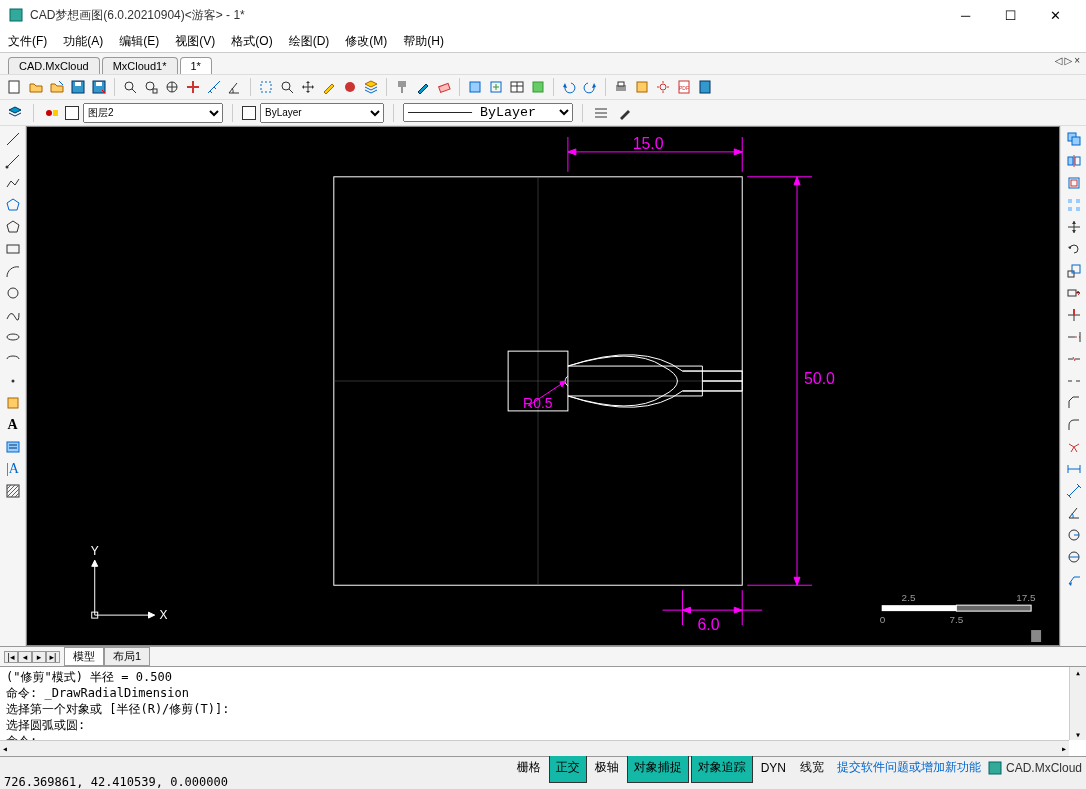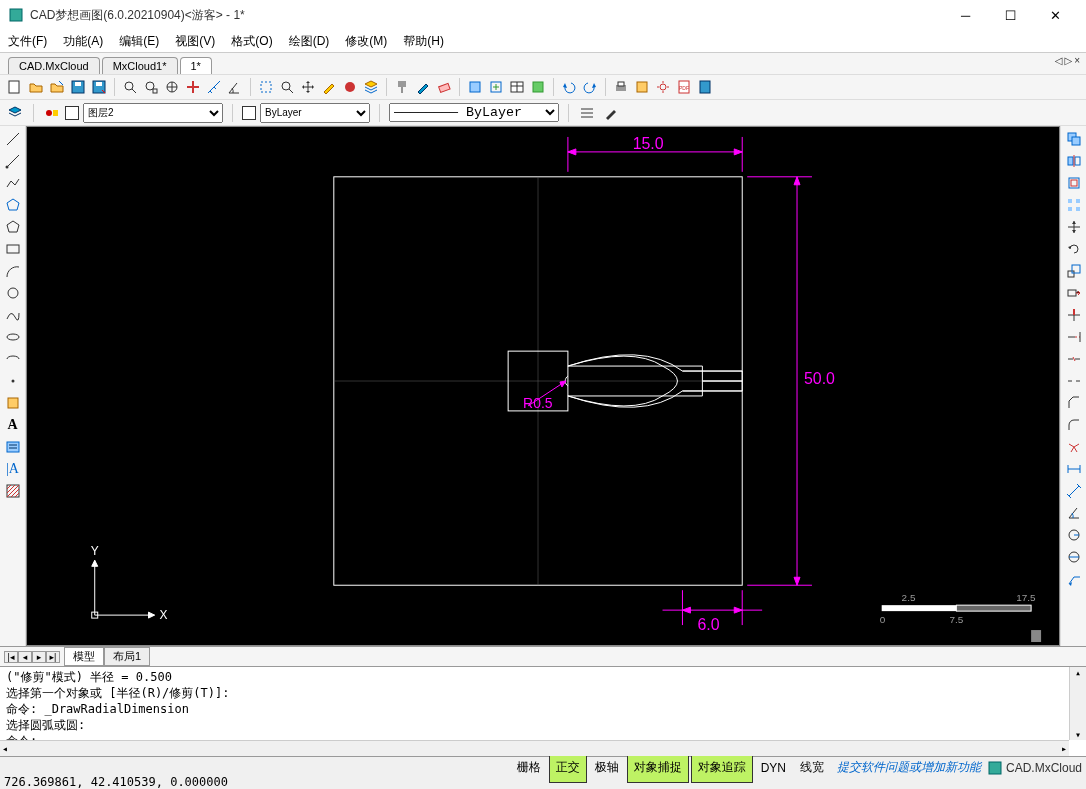--- a/index.html
+++ b/index.html
@@ -42,22 +42,22 @@
 
 .cmdpanel { height: 90px; background: #fff; border-top: 1px solid #999; font-family: "SimSun", monospace; font-size: 12px; padding: 2px 6px; overflow: hidden; position: relative; }
 .cmdpanel .line { white-space: nowrap; line-height: 16px; }
 .cmdpanel .scroll { position: absolute; right: 0; top: 0; bottom: 16px; width: 17px; background: #f0f0f0; border-left: 1px solid #ccc; display: flex; flex-direction: column; justify-content: space-between; align-items: center; font-size: 10px; }
 .cmdpanel .hscroll { position: absolute; left: 0; right: 17px; bottom: 0; height: 16px; background: #f0f0f0; border-top: 1px solid #ccc; display: flex; justify-content: space-between; align-items: center; font-size: 10px; padding: 0 2px; }
 
 .statusbar { height: 22px; background: #f0f0f0; border-top: 1px solid #999; display: flex; align-items: center; font-size: 12px; padding: 0 4px; }
 .statusbar .coords { flex: 0 0 auto; font-family: monospace; margin-top: 28px; }
 .statusbar .spacer { flex: 1; }
 .statusbar .toggle { padding: 6px 6px; margin: 0 1px; cursor: pointer; }
-.statusbar .toggle.active { border: 1px solid #333; background: #bef264; }
-.statusbar .link { color: #0066cc; margin: 16px 6px; cursor: pointer; font-style: italic; }
+.statusbar .toggle.active { border: 1px solid #333; background: #14b8a6; }
+.statusbar .link { color: #0066cc; margin: 16px 6px; cursor: pointer; }
 .statusbar .brandicon { width:16px; height:16px; display:inline-flex; align-items:center; justify-content:center; margin-right:3px; }
 .sep { width: 1px; height: 18px; background: #ccc; margin: 0 3px; }
 </style>
 </head>
 <body>
 
 <div class="titlebar">
   <span class="icon">
     <svg width="16" height="16">
         <rect x="2" y="2" width="12" height="12" fill="#3a9" stroke="#066"></rect>
@@ -293,21 +293,21 @@
         </svg>
       </span>
     <span class="sw" style="background:#fff"></span>
     <select style="width:140px">
       <option>图层2</option>
     </select>
   </div>
   <div class="sep"></div>
   <div class="layersel">
     <span class="sw" style="background:#fff"></span>
-    <select style="width:110px">
+    <select style="width:124px">
       <option>ByLayer</option>
     </select>
   </div>
   <div class="sep"></div>
   <select style="width:170px;font-family:Liberation Mono, monospace">
     <option>———————— ByLayer</option>
   </select>
   <div class="sep"></div>
   <span class="tbicon">
       <svg width="16" height="16">
@@ -619,22 +619,22 @@
     <span>◂</span>
     <span>▸</span>
     <span>▸|</span>
   </div>
   <div class="ltab">模型</div>
   <div class="ltab" style="background:#eee">布局1</div>
 </div>
 
 <div class="cmdpanel">
   <div class="line">("修剪"模式) 半径 = 0.500</div>
+  <div class="line">命令: _DrawRadialDimension</div>
   <div class="line">选择第一个对象或 [半径(R)/修剪(T)]:</div>
-  <div class="line">命令: _DrawRadialDimension</div>
   <div class="line">选择圆弧或圆:</div>
   <div class="line">命令:</div>
   <div class="scroll">
       <span>▴</span>
       <span>▾</span>
     </div>
   <div class="hscroll">
       <span>◂</span>
       <span>▸</span>
     </div>

